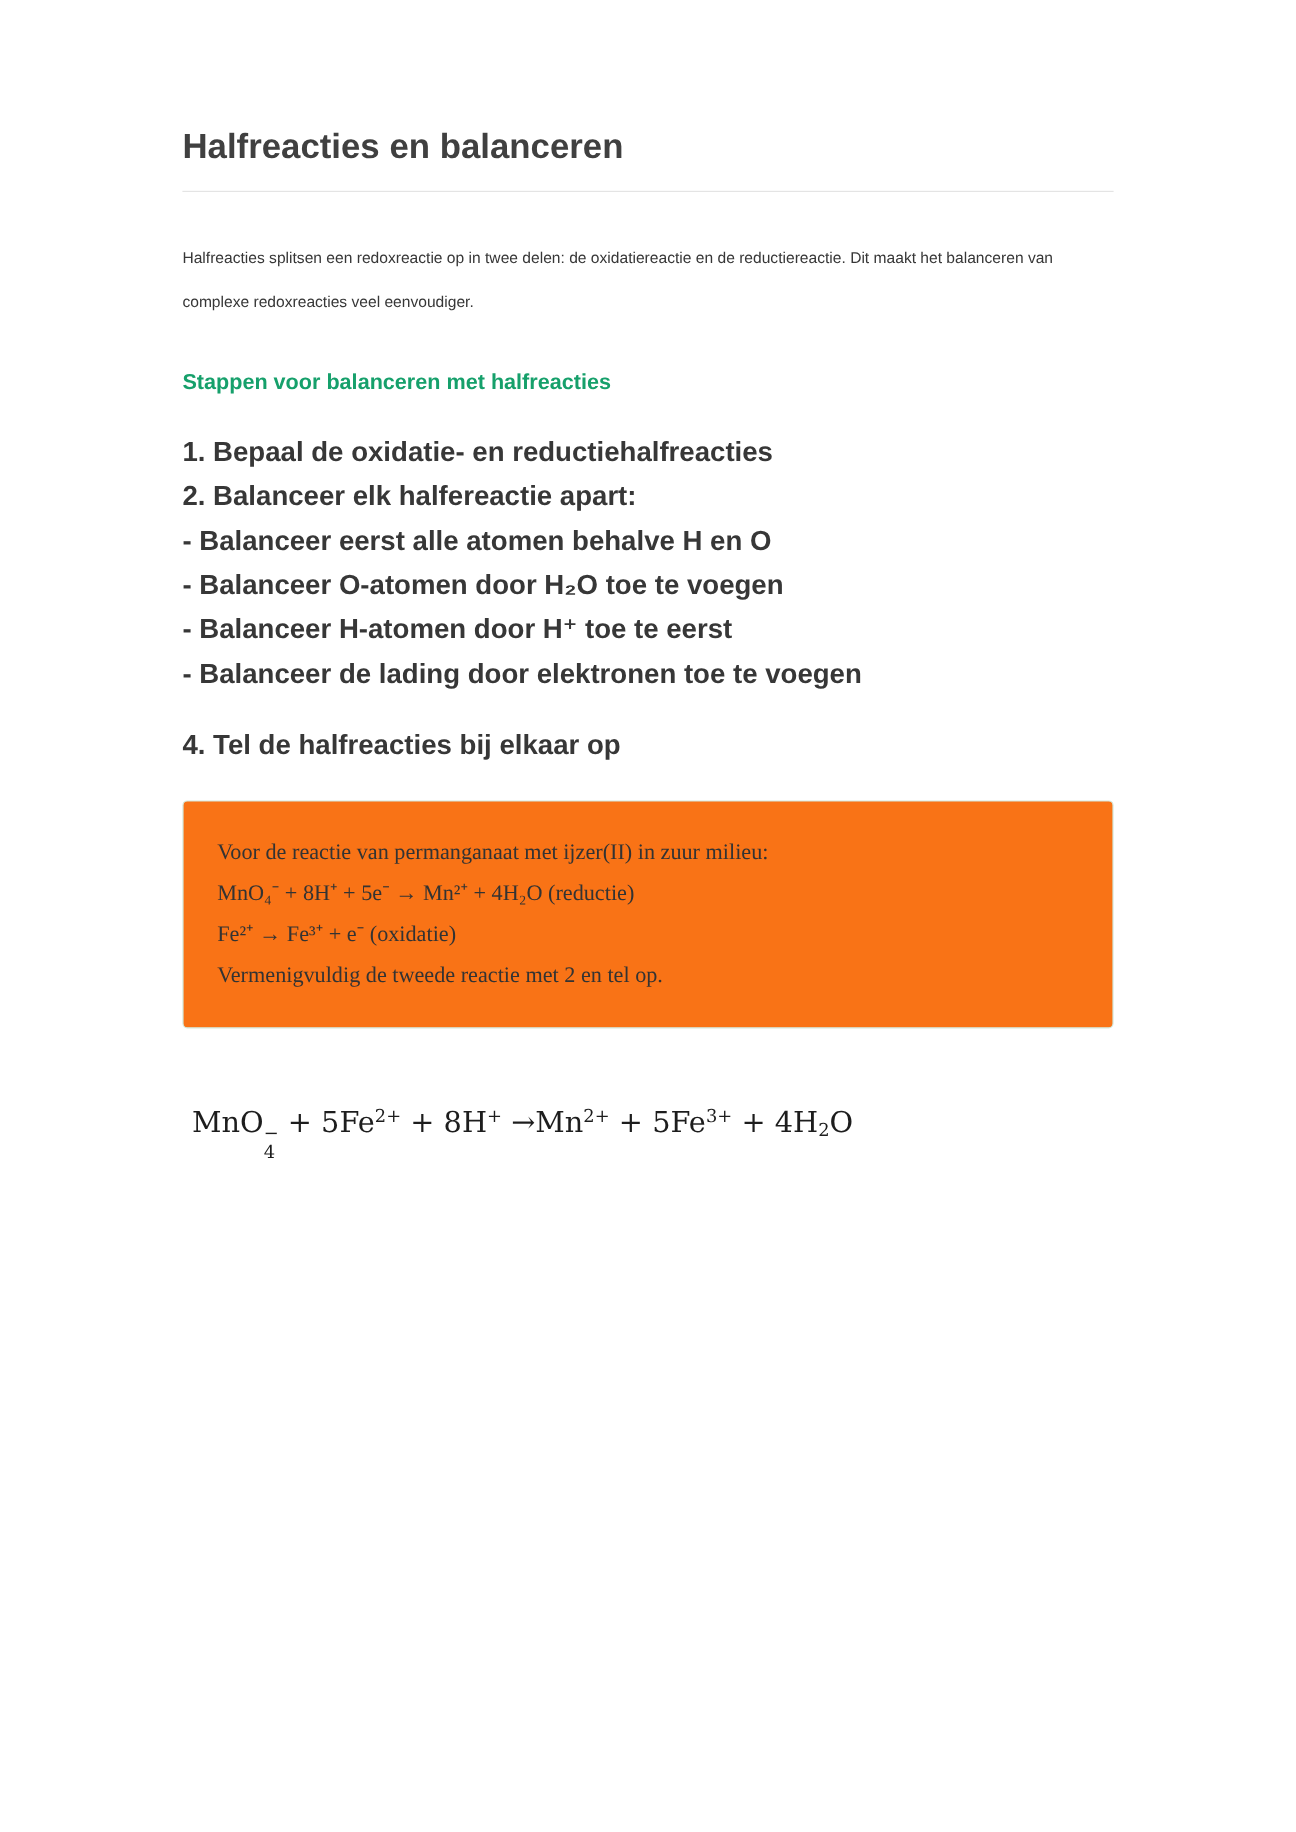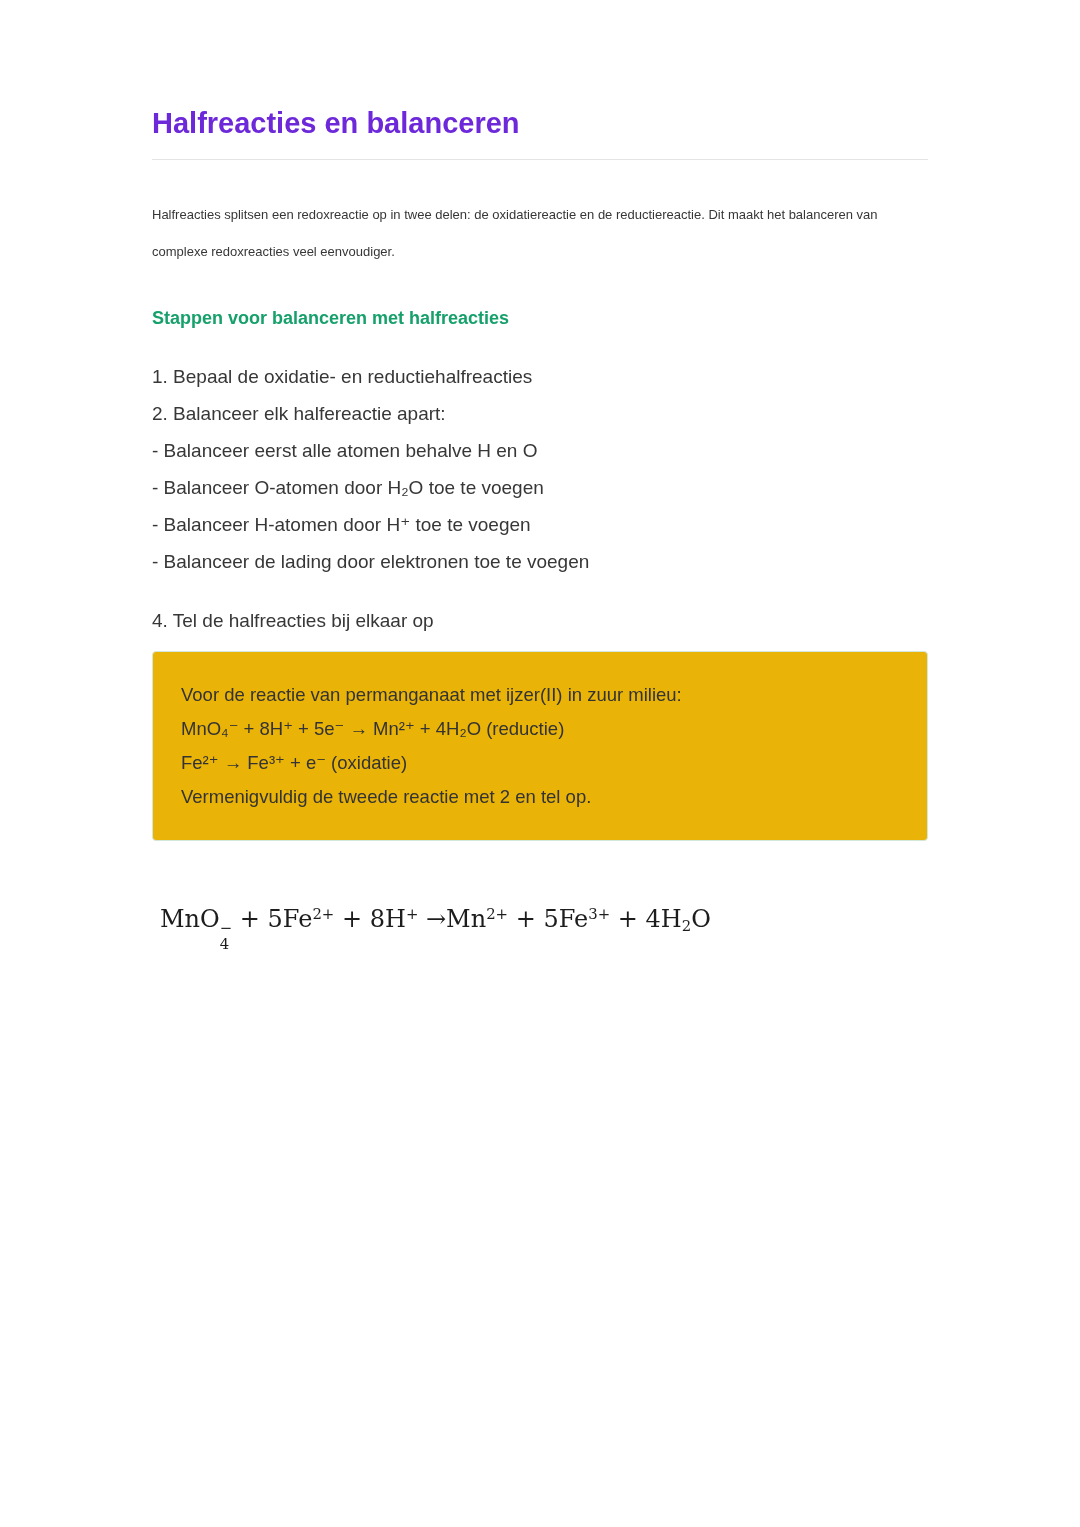--- a/index.html
+++ b/index.html
@@ -17,21 +17,21 @@
   }
   .page {
     width: 776px;
     margin: 0 auto;
     padding-top: 106px;
   }
   .page-title {
     margin: 0;
     font-size: 29px;
     font-weight: bold;
-    color: #6d28d9;
+    color: #404040;
     line-height: 1.2;
   }
   .divider {
     border: none;
     border-top: 1px solid #e4e4e4;
     margin: 18px 0 0 0;
   }
   .intro {
     margin: 36px 0 0 0;
     font-size: 13px;
@@ -45,29 +45,31 @@
     line-height: 1.35;
   }
   .steps {
     margin-top: 28px;
   }
   .steps-group2 {
     margin-top: 22px;
   }
   .step-line {
     margin: 0;
-    font-size: 19px;
+    font-size: 23px;
     line-height: 37px;
+    font-weight: bold;
   }
   .callout {
-    margin-top: 12px;
-    background: #eab308;
+    margin-top: 28px;
+    background: #f97316;
     border: 1px solid #d3e8db;
     border-radius: 4px;
     padding: 26px 28px 26px 28px;
+    font-family: Liberation Serif, serif;
   }
   .callout-line {
     margin: 0;
     font-size: 18.5px;
     line-height: 34px;
     color: #333333;
   }
   .equation {
     margin-top: 62px;
     padding-left: 8px;
@@ -106,21 +108,21 @@
 
   <p class="intro">Halfreacties splitsen een redoxreactie op in twee delen: de oxidatiereactie en de reductiereactie. Dit maakt het balanceren van complexe redoxreacties veel eenvoudiger.</p>
 
   <h2 class="subheading">Stappen voor balanceren met halfreacties</h2>
 
   <div class="steps">
     <p class="step-line">1. Bepaal de oxidatie- en reductiehalfreacties</p>
     <p class="step-line">2. Balanceer elk halfereactie apart:</p>
     <p class="step-line">- Balanceer eerst alle atomen behalve H en O</p>
     <p class="step-line">- Balanceer O-atomen door H₂O toe te voegen</p>
-    <p class="step-line">- Balanceer H-atomen door H⁺ toe te voegen</p>
+    <p class="step-line">- Balanceer H-atomen door H⁺ toe te eerst</p>
     <p class="step-line">- Balanceer de lading door elektronen toe te voegen</p>
   </div>
 
   <div class="steps steps-group2">
     <p class="step-line">4. Tel de halfreacties bij elkaar op</p>
   </div>
 
   <div class="callout">
     <p class="callout-line">Voor de reactie van permanganaat met ijzer(II) in zuur milieu:</p>
     <p class="callout-line">MnO₄⁻ + 8H⁺ + 5e⁻ → Mn²⁺ + 4H₂O (reductie)</p>

